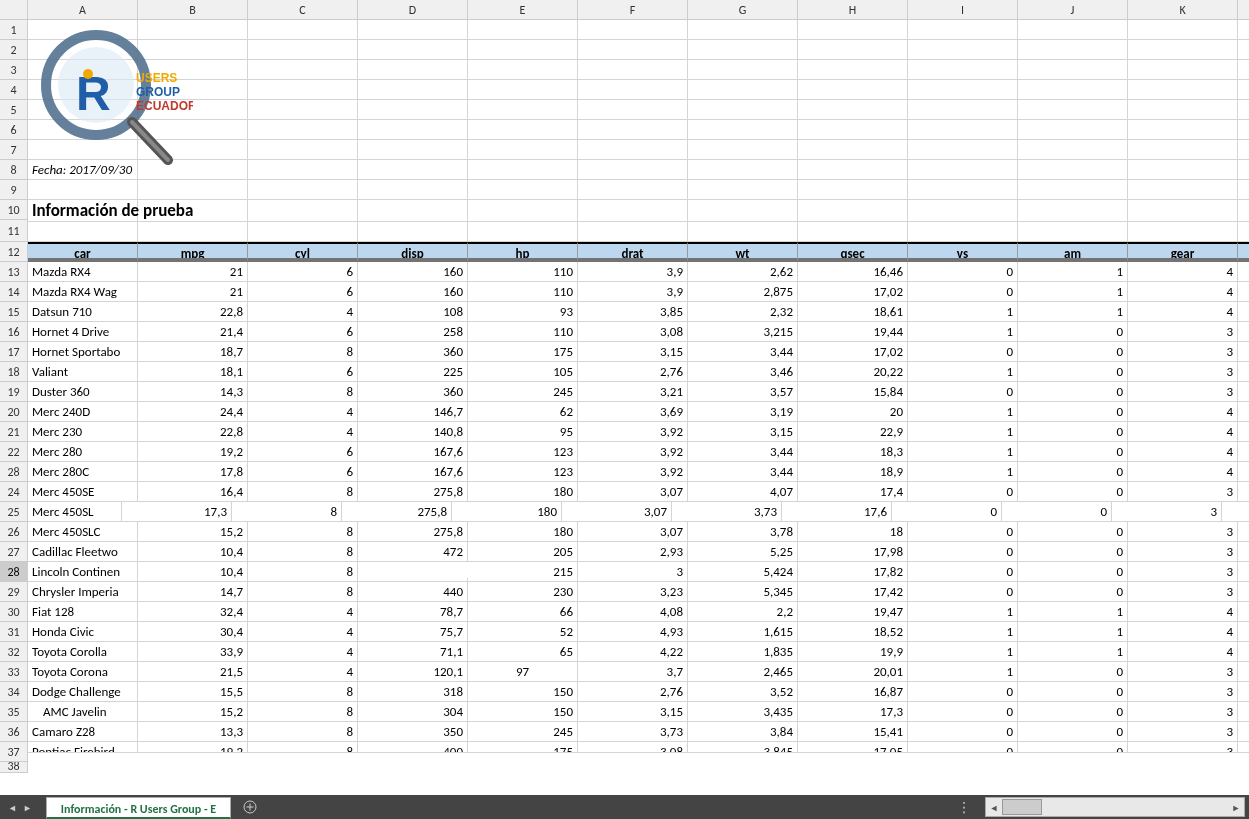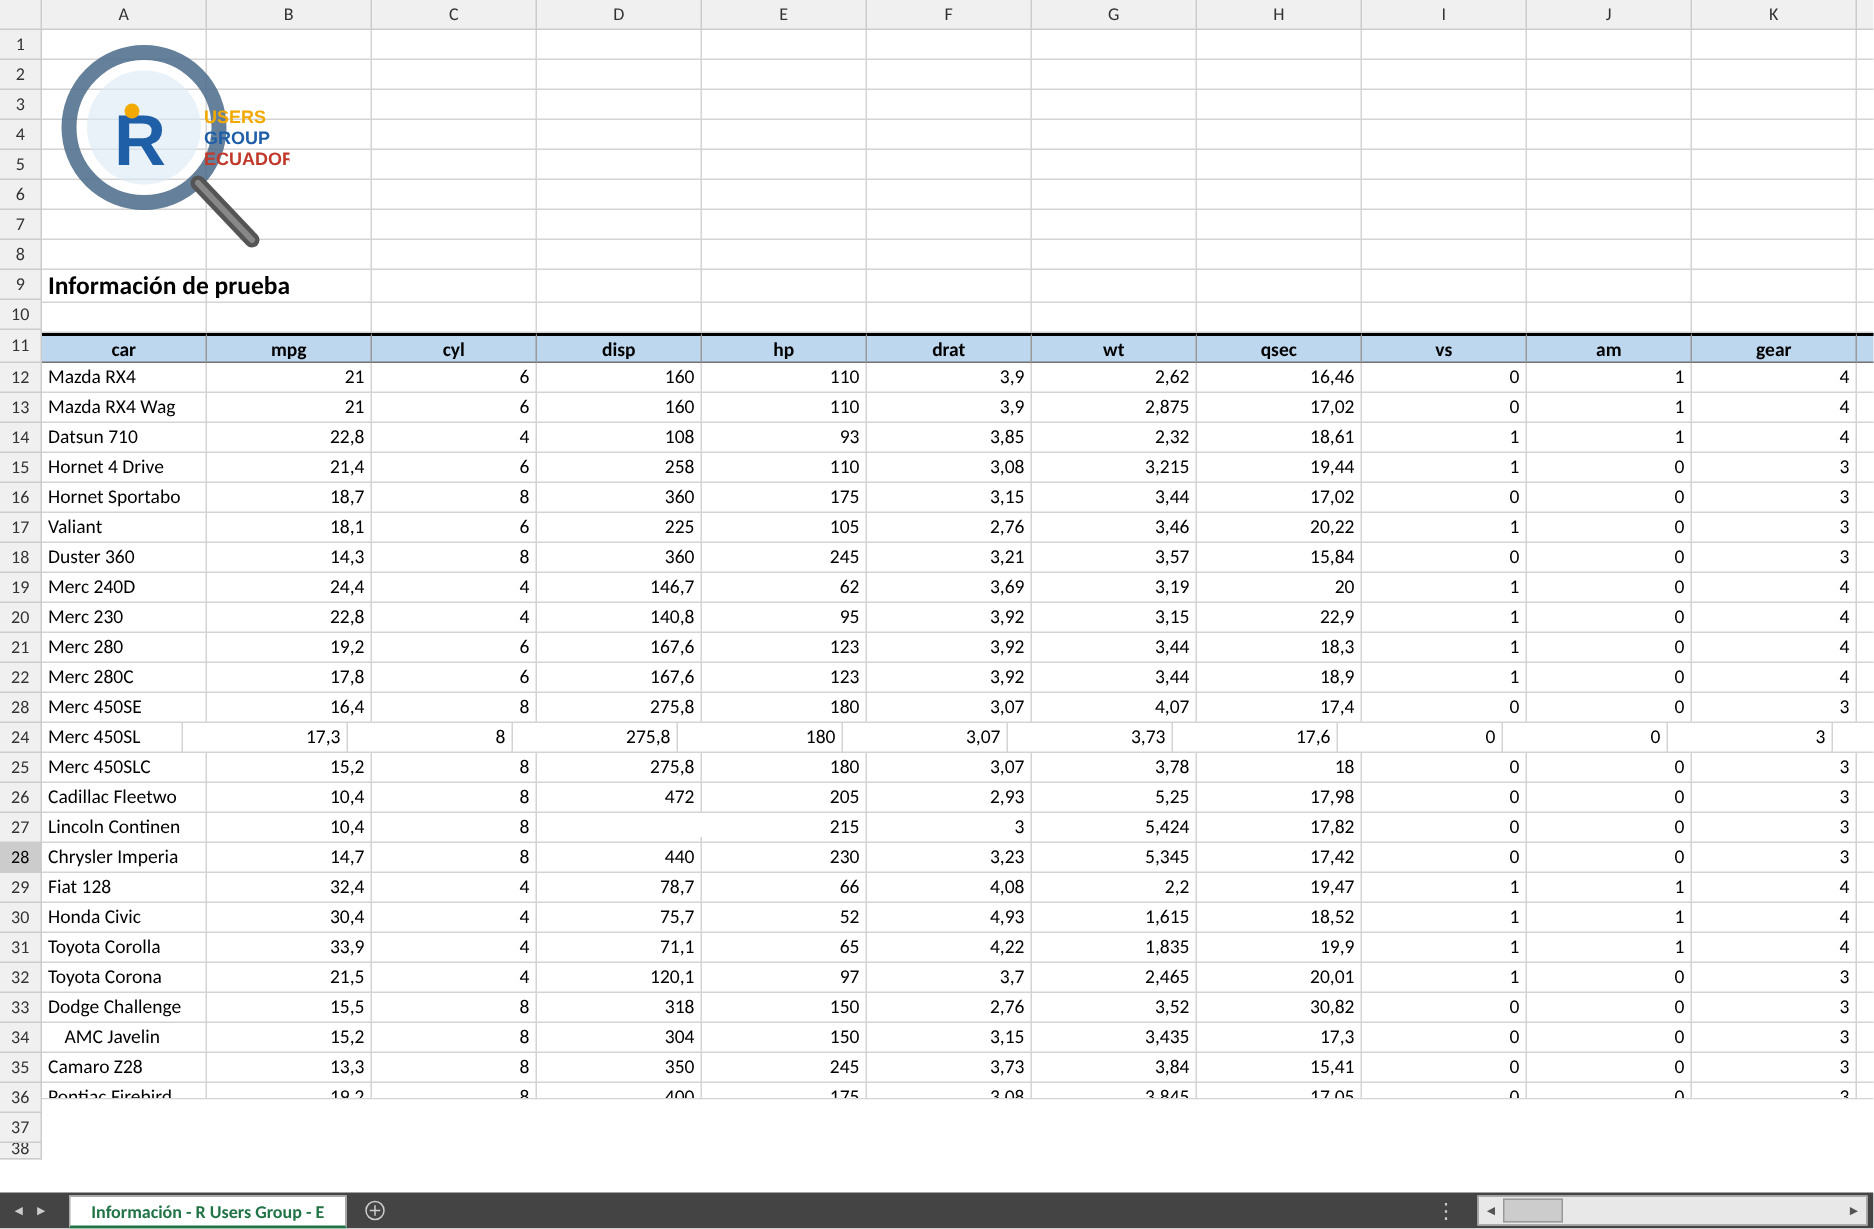--- a/index.html
+++ b/index.html
@@ -87,21 +87,21 @@
 .tall .cell { line-height: 22px; }
 .cell.num { text-align: right; }
 .cell.italic { font-style: italic; }
 .cell.overflow { overflow: visible; position: relative; z-index: 2; }
 .cell.title { font-weight: bold; font-size: 17px; }
 .thick-top .cell { border-top: 2px solid #000; }
 .header-row .cell {
   background: #bdd7ee;
   font-weight: bold;
   text-align: center;
-  border-bottom: 1px solid #737373;
+  border-bottom: 4px solid #737373;
   border-right: 1px solid #999;
 }
 .logo-wrap {
   position: absolute;
   top: 20px; left: 28px;
   width: 165px; height: 155px;
   pointer-events: none;
   z-index: 3;
 }
 .tabbar {
@@ -327,20 +327,34 @@
         <div class="cell" style="width: 110px;"></div>
         <div class="cell" style="width: 110px;"></div>
         <div class="cell" style="width: 110px;"></div>
         <div class="cell" style="width: 110px;"></div>
         <div class="cell" style="width: 110px;"></div>
         <div class="cell" style="width: 110px;"></div>
         <div class="cell" style="width: 110px;"></div>
         <div class="cell" style="width: 50px;"></div>
       </div>
       <div class="grid-row">
+        <div class="cell overflow italic" style="width: 110px;">Fecha: 2017/09/30</div>
+        <div class="cell" style="width: 110px;"></div>
+        <div class="cell" style="width: 110px;"></div>
+        <div class="cell" style="width: 110px;"></div>
+        <div class="cell" style="width: 110px;"></div>
+        <div class="cell" style="width: 110px;"></div>
+        <div class="cell" style="width: 110px;"></div>
+        <div class="cell" style="width: 110px;"></div>
+        <div class="cell" style="width: 110px;"></div>
+        <div class="cell" style="width: 110px;"></div>
+        <div class="cell" style="width: 110px;"></div>
+        <div class="cell" style="width: 50px;"></div>
+      </div>
+      <div class="grid-row">
         <div class="cell" style="width: 110px;"></div>
         <div class="cell" style="width: 110px;"></div>
         <div class="cell" style="width: 110px;"></div>
         <div class="cell" style="width: 110px;"></div>
         <div class="cell" style="width: 110px;"></div>
         <div class="cell" style="width: 110px;"></div>
         <div class="cell" style="width: 110px;"></div>
         <div class="cell" style="width: 110px;"></div>
         <div class="cell" style="width: 110px;"></div>
         <div class="cell" style="width: 110px;"></div>
@@ -667,38 +681,38 @@
         <div class="cell num" style="width: 110px;">1</div>
         <div class="cell num" style="width: 110px;">1</div>
         <div class="cell num" style="width: 110px;">4</div>
         <div class="cell num" style="width: 50px;">1</div>
       </div>
       <div class="grid-row">
         <div class="cell" style="width: 110px;">Toyota Corona</div>
         <div class="cell num" style="width: 110px;">21,5</div>
         <div class="cell num" style="width: 110px;">4</div>
         <div class="cell num" style="width: 110px;">120,1</div>
-        <div class="cell num" style="width: 110px;">97</div>
+        <div class="cell num" style="width: 110px; text-align: center;">97</div>
         <div class="cell num" style="width: 110px;">3,7</div>
         <div class="cell num" style="width: 110px;">2,465</div>
         <div class="cell num" style="width: 110px;">20,01</div>
         <div class="cell num" style="width: 110px;">1</div>
         <div class="cell num" style="width: 110px;">0</div>
         <div class="cell num" style="width: 110px;">3</div>
         <div class="cell num" style="width: 50px;">1</div>
       </div>
       <div class="grid-row">
         <div class="cell" style="width: 110px;">Dodge Challenge</div>
         <div class="cell num" style="width: 110px;">15,5</div>
         <div class="cell num" style="width: 110px;">8</div>
         <div class="cell num" style="width: 110px;">318</div>
         <div class="cell num" style="width: 110px;">150</div>
         <div class="cell num" style="width: 110px;">2,76</div>
         <div class="cell num" style="width: 110px;">3,52</div>
-        <div class="cell num" style="width: 110px;">30,82</div>
+        <div class="cell num" style="width: 110px;">16,87</div>
         <div class="cell num" style="width: 110px;">0</div>
         <div class="cell num" style="width: 110px;">0</div>
         <div class="cell num" style="width: 110px;">3</div>
         <div class="cell num" style="width: 50px;">2</div>
       </div>
       <div class="grid-row">
         <div class="cell" style="width: 110px; padding-left: 15px;">AMC Javelin</div>
         <div class="cell num" style="width: 110px;">15,2</div>
         <div class="cell num" style="width: 110px;">8</div>
         <div class="cell num" style="width: 110px;">304</div>

